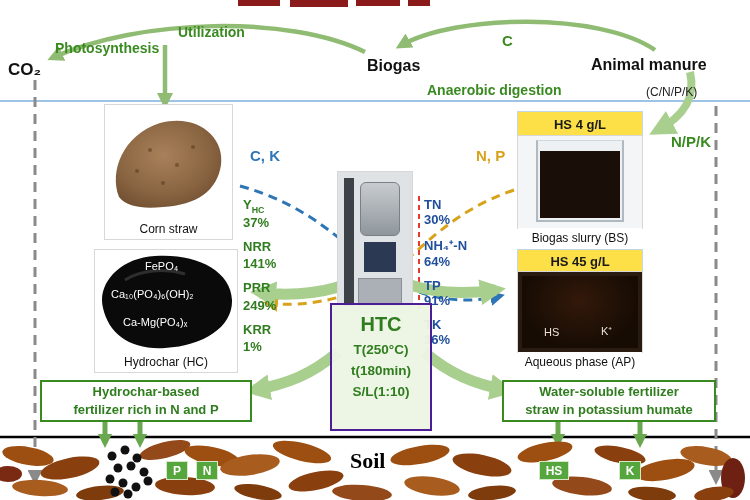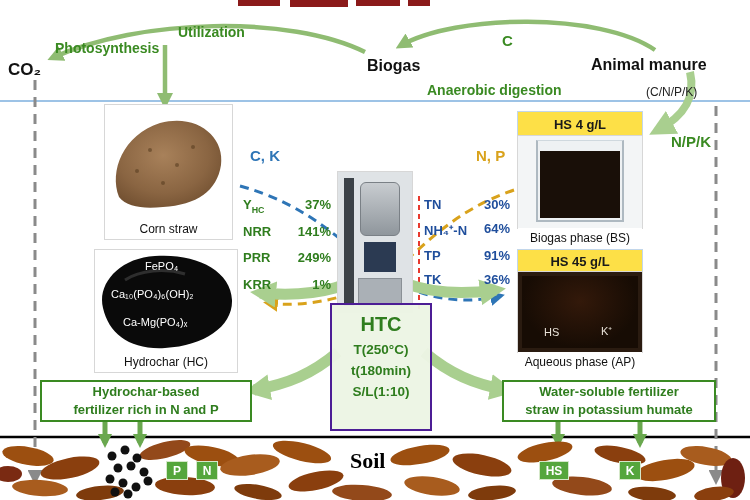--- a/index.html
+++ b/index.html
@@ -8,21 +8,21 @@
   .abs { position:absolute; }
   .lbl { position:absolute; white-space:nowrap; }
   .green { color:#3a8a22; font-weight:bold; }
   .black-lbl { color:#111; font-weight:bold; }
   .photo { position:absolute; background:#fff; outline:1px solid #d7d7d7; }
   .caption { position:absolute; left:0; right:0; bottom:0; height:20px; background:#fff;
              color:#111; font-size:12px; display:flex; align-items:center; justify-content:center; }
   .hs-header { position:absolute; background:#fde047; color:#1a1a1a; font-weight:bold; font-size:13px;
                display:flex; align-items:center; justify-content:center; outline:1px solid #c2d6ea; }
   .stat-col { position:absolute; display:flex; flex-direction:column; gap:9px; font-size:13px; font-weight:bold; }
-  .stat-row { display:flex; justify-content:space-between; }
+  .stat-row { display:flex; justify-content:space-between;flex-direction:column; }
   .stat-col.left-stats { color:#2f7d1e; }
   .stat-col.right-stats { color:#1f4e9c; }
   sub { font-size:0.68em; }
   .fert-box { position:absolute; border:2px solid #3a8a22; background:#fff; color:#2f7d1e;
               font-weight:bold; font-size:13px; text-align:center; display:flex; flex-direction:column;
               justify-content:center; line-height:1.35; }
   .htc-box { position:absolute; left:330px; top:303px; width:102px; height:128px; border:2px solid #4c1d95;
              background:rgba(236,245,228,0.96); color:#2f7d1e; text-align:center; font-weight:bold; }
   .htc-title { font-size:20px; margin-top:8px; }
   .htc-line { font-size:13.5px; margin-top:6px; }
@@ -236,21 +236,21 @@
     <div class="htc-line">t(180min)</div>
     <div class="htc-line">S/L(1:10)</div>
   </div>
 
   <div class="hs-header" style="left:518px;top:112px;width:124px;height:24px;">HS 4 g/L</div>
   <div class="photo" style="left:518px;top:136px;width:124px;height:92px;background:#f3f5f6;">
     <div class="beaker" style="left:18px;top:4px;width:88px;height:82px;">
       <div class="liquid" style="top:10px;"></div>
     </div>
   </div>
-  <div class="caption" style="left:518px;top:228px;width:124px;height:20px;position:absolute;">Biogas phase (BS)</div>
+  <div class="caption" style="left:518px;top:228px;width:124px;height:20px;position:absolute;">Biogas slurry (BS)</div>
 
   <div class="hs-header" style="left:518px;top:250px;width:124px;height:22px;">HS 45 g/L</div>
   <div class="photo" style="left:518px;top:272px;width:124px;height:80px;background:#2a1b10;">
     <div class="ap-liquid">
       <span class="ap-ov" style="left:22px;">HS</span>
       <span class="ap-ov" style="right:26px;">K⁺</span>
     </div>
   </div>
   <div class="caption" style="left:518px;top:352px;width:124px;height:20px;position:absolute;">Aqueous phase (AP)</div>
 

